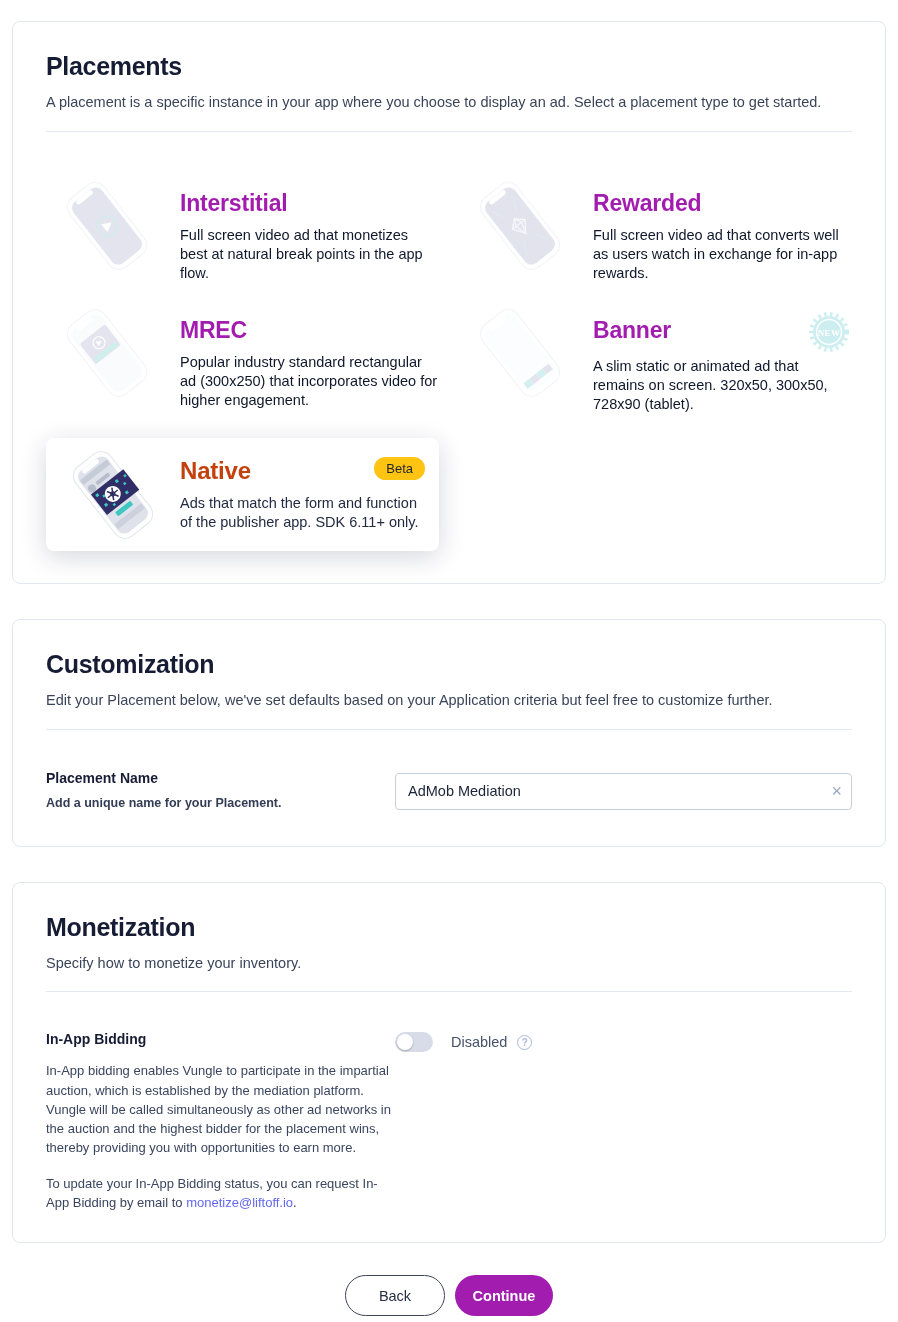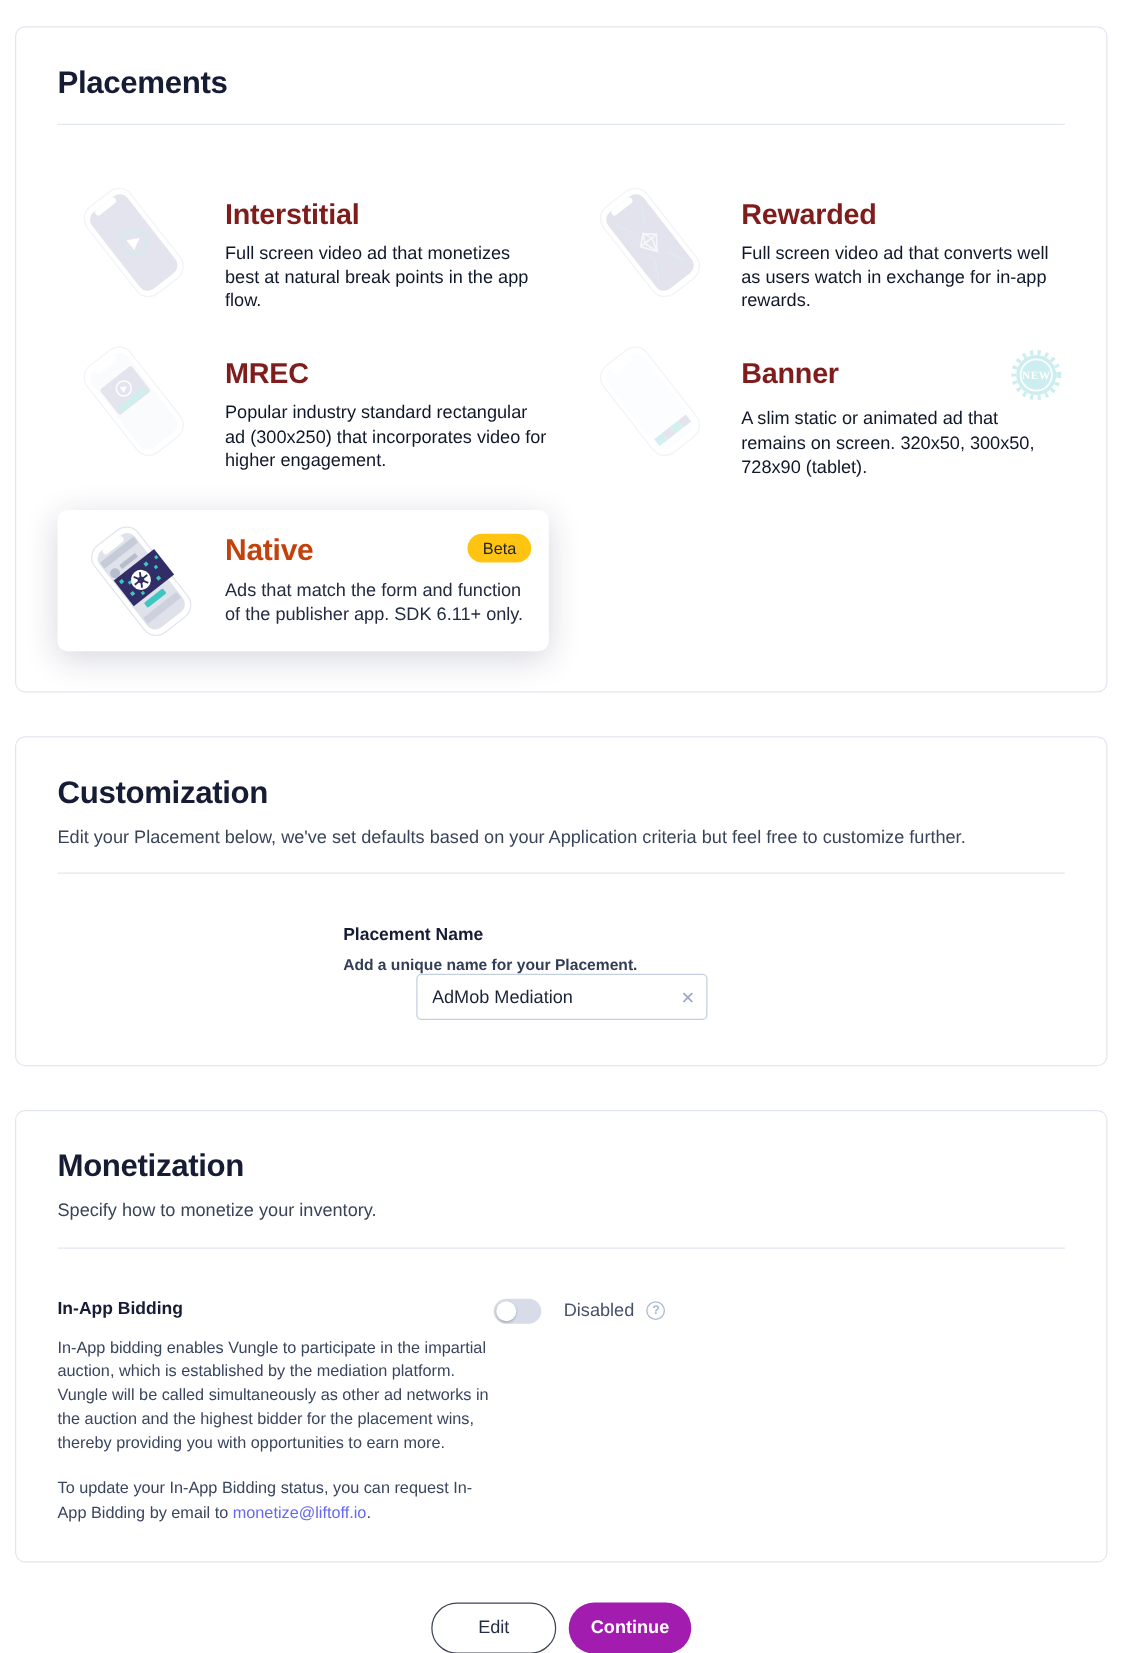--- a/index.html
+++ b/index.html
@@ -28,40 +28,40 @@
   
   .placement-grid {
     display: grid; grid-template-columns: 1fr 1fr;
     column-gap: 20px; row-gap: 20px; padding-top: 44px;
   }
   .placement-option { display: flex; align-items: flex-start; cursor: pointer; }
   .opt-icon { width: 120px; height: 100px; flex-shrink: 0; }
   .faded { opacity: 0.5; }
   .opt-text { margin-left: 14px; padding-top: 14px; flex: 1; }
   .opt-title-row { display: flex; justify-content: space-between; align-items: flex-start; }
-  .opt-title { font-size: 23px; font-weight: 700; color: #7f1d1d; letter-spacing: -0.2px; margin-bottom: 9px; }
+  .opt-title { font-size: 23px; font-weight: 700; color: #a21caf; letter-spacing: -0.2px; margin-bottom: 9px; }
   .opt-desc { font-size: 14.5px; color: #0f172a; line-height: 1.32; max-width: 258px; }
   .new-seal { margin: -6px 2px 0 8px; }
 
   .placement-option.selected {
     background: #fff; border-radius: 8px;
     box-shadow: 0 6px 26px rgba(25, 35, 70, 0.18);
     padding: 7px 14px 6px 6px; margin-top: 4px;
   }
   .placement-option.selected .opt-text { padding-top: 12px; margin-left: 8px; }
   .placement-option.selected .opt-title { color: #c2410c; font-size: 24px; }
   .placement-option.selected .opt-desc { color: #232b42; max-width: 252px; }
   .beta-badge {
     background: #ffc412; color: #1c2236;
     font-size: 13px; font-weight: 500;
     padding: 4px 12px; border-radius: 13px; margin-top: 0;
   }
 
   
-  .form-row { display: flex; align-items: center; padding-top: 40px; flex-direction: column; }
+  .form-row { display: flex; align-items: flex-end; padding-top: 40px; }
   .form-label-col { width: 349px; flex-shrink: 0; }
   .field-label { font-size: 14px; font-weight: 700; color: #171c35; margin-bottom: 10px; }
   .field-helper { font-size: 12.5px; color: #333d55; font-weight: bold; }
   .input-wrap { flex: 1; position: relative; }
   .text-input {
     width: 100%; height: 37px;
     border: 1px solid #c5cfe2; border-radius: 4px;
     padding: 0 32px 0 12px;
     font-family: "Liberation Sans", sans-serif;
     font-size: 14.5px; color: #1b2338; outline: none;
@@ -101,20 +101,21 @@
   .btn { height: 41px; border-radius: 21px; font-family: "Liberation Sans", sans-serif;
          font-size: 14.5px; cursor: pointer; }
   .btn-back { width: 100px; background: #fff; border: 1px solid #3e4457; color: #262e45; }
   .btn-continue { width: 98px; background: #a21caf; border: none; color: #fff; font-weight: 700; }
 </style>
 </head>
 <body>
 
 <section class="card card-placements">
   <h2 class="section-title">Placements</h2>
+  <p class="section-subtitle">A placement is a specific instance in your app where you choose to display an ad. Select a placement type to get started.</p>
   <div class="section-divider"></div>
 
   <div class="placement-grid">
 
     <div class="placement-option">
       <div class="opt-icon faded">
         <svg width="120" height="100" viewBox="0 0 120 100">
           <g transform="rotate(-38 61 50)">
             <rect x="39" y="6" width="44" height="88" rx="12" fill="#fff" stroke="#e6e8f1"></rect>
             <rect x="43" y="11" width="36" height="78" rx="8" fill="#c9cbdf"></rect>
@@ -288,15 +289,15 @@
       <button class="toggle">
         <span class="toggle-knob"></span>
       </button>
       <span class="toggle-status">Disabled</span>
       <span class="help-icon">?</span>
     </div>
   </div>
 </section>
 
 <div class="footer-actions">
-  <button class="btn btn-back">Edit</button>
+  <button class="btn btn-back">Back</button>
   <button class="btn btn-continue">Continue</button>
 </div>
 
 </body></html>

